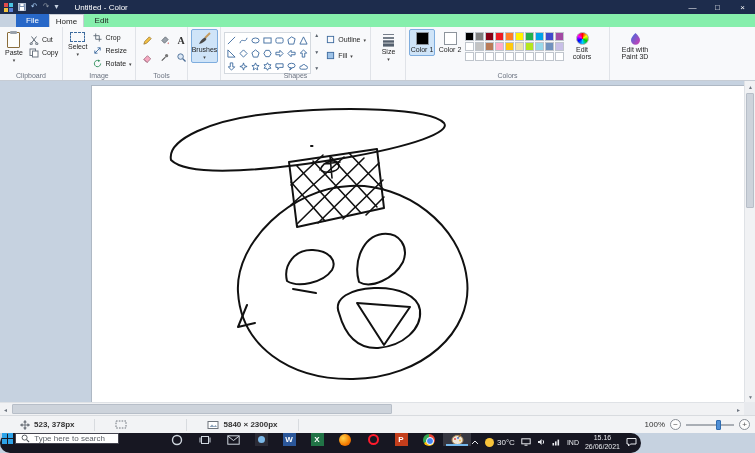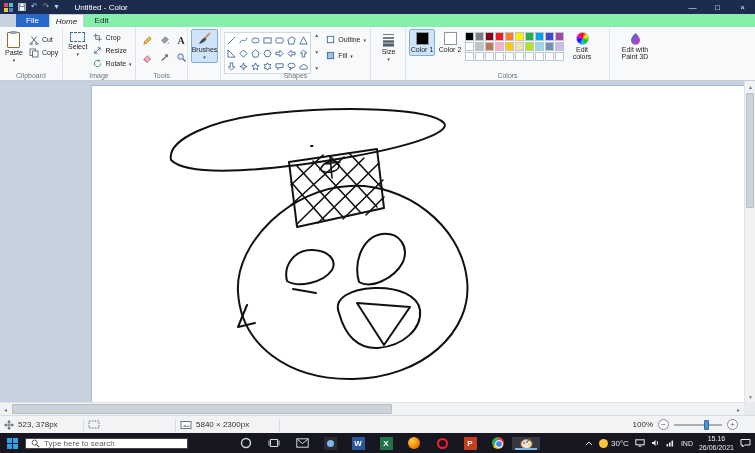--- a/index.html
+++ b/index.html
@@ -12,21 +12,21 @@
   .qat .g{font-size:8px;line-height:1;display:flex;align-items:center;}
   .undo{color:#9fc6ef;} .redo{color:#8a93a0;} .qdd{font-size:5px;color:#c7d2e2;}
   .wtitle{font-size:8px;margin-left:16px;color:#fff;}
   .wctrls{margin-left:auto;display:flex;height:100%;}
   .wbtn{width:25px;height:100%;display:flex;align-items:center;justify-content:center;font-size:8px;color:#fff;}
 
   
   .menubar{position:absolute;top:14px;left:16px;width:751px;height:13px;background:#86efac;display:flex;align-items:stretch;}
   .file-tab{width:33px;background:#2868c8;color:#fff;font-size:8px;display:flex;align-items:center;justify-content:center;}
   .tab{width:35px;font-size:8px;display:flex;align-items:center;justify-content:center;color:#1e1e1e;}
-  .tab.active{background:#f8f9fb;border:1px solid #c9ced6;border-bottom:0;font-style:italic;}
+  .tab.active{background:#f8f9fb;border:1px solid #c9ced6;border-bottom:0;}
 
   
   .ribbon{position:absolute;top:27px;left:0;width:755px;height:54px;background:#f8f9fb;border-bottom:1px solid #c6ccd4;display:flex;align-items:stretch;}
   .rgroup{position:relative;height:100%;padding:2px 2px 11px 3px;border-right:1px solid #e0e3e8;display:flex;align-items:flex-start;gap:2px;}
   .glabel{position:absolute;bottom:1px;left:0;right:0;text-align:center;font-size:7px;color:#6b7380;}
   .bigbtn{display:flex;flex-direction:column;align-items:center;gap:1px;font-size:7px;color:#1e1e1e;padding:2px 1px;border:1px solid transparent;border-radius:2px;text-align:center;}
   .bigbtn.selected{background:#cfe4f8;border-color:#7eadde;}
   .smallbtn{display:flex;align-items:center;gap:3px;font-size:7px;color:#1e1e1e;height:13px;padding:0 2px;}
   .dd{font-size:5px;color:#444;}
   .paste-ic{width:13px;height:16px;border:1px solid #8a6d3b;background:#fdfdfb;border-radius:1px;position:relative;}
@@ -53,28 +53,28 @@
   .vscroll{position:absolute;right:0;top:0;width:11px;height:321px;background:#f1f2f4;border-left:1px solid #dfe2e6;}
   .vscroll .arr{position:absolute;left:0;width:11px;height:11px;display:flex;align-items:center;justify-content:center;font-size:5px;color:#6f7680;}
   .vthumb{position:absolute;top:12px;left:1px;width:8px;height:115px;background:#cdd3db;border:1px solid #b7bec8;border-radius:1px;}
   .hscroll{position:absolute;left:0;top:321px;width:744px;height:13px;background:#f1f2f4;border-top:1px solid #dfe2e6;}
   .hscroll .arr{position:absolute;top:0;width:11px;height:13px;display:flex;align-items:center;justify-content:center;font-size:5px;color:#6f7680;}
   .hthumb{position:absolute;left:12px;top:1px;width:380px;height:10px;background:#cdd3db;border:1px solid #b7bec8;border-radius:1px;}
   .corner{position:absolute;right:0;top:321px;width:11px;height:13px;background:#e8eaee;}
 
   
   .sb{position:absolute;top:415px;left:0;width:755px;height:18px;background:#f2f3f5;border-top:1px solid #d8dbdf;display:flex;align-items:center;font-size:8px;color:#333;}
-  .sb-sec{display:flex;align-items:center;gap:4px;padding:0 4px;height:12px;border-right:1px solid #d8dbdf;}
-  .zoomc{margin-left:auto;display:flex;align-items:center;gap:5px;padding-right:17px;}
+  .sb-sec{display:flex;align-items:center;gap:4px;padding:0 20px;height:12px;border-right:1px solid #d8dbdf;font-weight:bold;}
+  .zoomc{margin-left:auto;display:flex;align-items:center;gap:5px;padding-right:5px;}
   .zbtn{width:11px;height:11px;border:1px solid #878d95;border-radius:50%;display:flex;align-items:center;justify-content:center;font-size:8px;line-height:1;color:#555;background:#fdfdfd;}
   .ztrack{position:relative;width:48px;height:2px;background:#a9aeb5;}
   .zthumb{position:absolute;left:30px;top:-4px;width:5px;height:10px;background:#4f8fd6;border:1px solid #2f6cb0;border-radius:1px;}
 
   
-  .taskbar{position:absolute;top:433px;left:0;width:755px;height:20px;background:#171722;display:flex;align-items:center;color:#e8eaee;}
+  .taskbar{position:absolute;top:433px;left:0;width:641px;height:20px;background:#171722;display:flex;align-items:flex-start;color:#e8eaee;border-radius:10px;}
   .start{width:25px;display:flex;align-items:center;justify-content:center;}
   .tsearch{width:163px;background:#fff;display:flex;align-items:center;gap:4px;padding:0 5px;color:#5a5f66;font-size:8px;border:1px solid #44444f;}
   .tapps{display:flex;margin-left:44px;}
   .tapp{width:28px;display:flex;align-items:center;justify-content:center;position:relative;}
   .tapp.active{background:rgba(255,255,255,.14);}
   .tapp.active::after{content:"";position:absolute;bottom:0;left:3px;right:3px;height:2px;background:#76b9ed;}
   .appsq{width:13px;height:13px;display:flex;align-items:center;justify-content:center;font-size:8px;font-weight:bold;color:#fff;}
   .tray{margin-left:auto;display:flex;align-items:center;gap:6px;padding-right:4px;}
   .tray svg{display:block;}
   .weather{display:flex;align-items:center;gap:3px;font-size:8px;}

